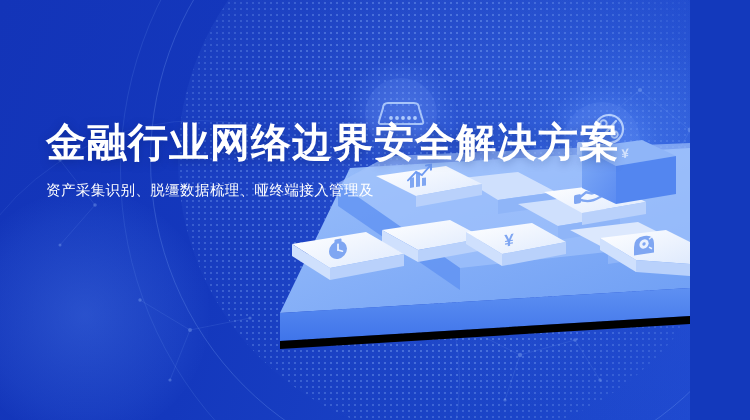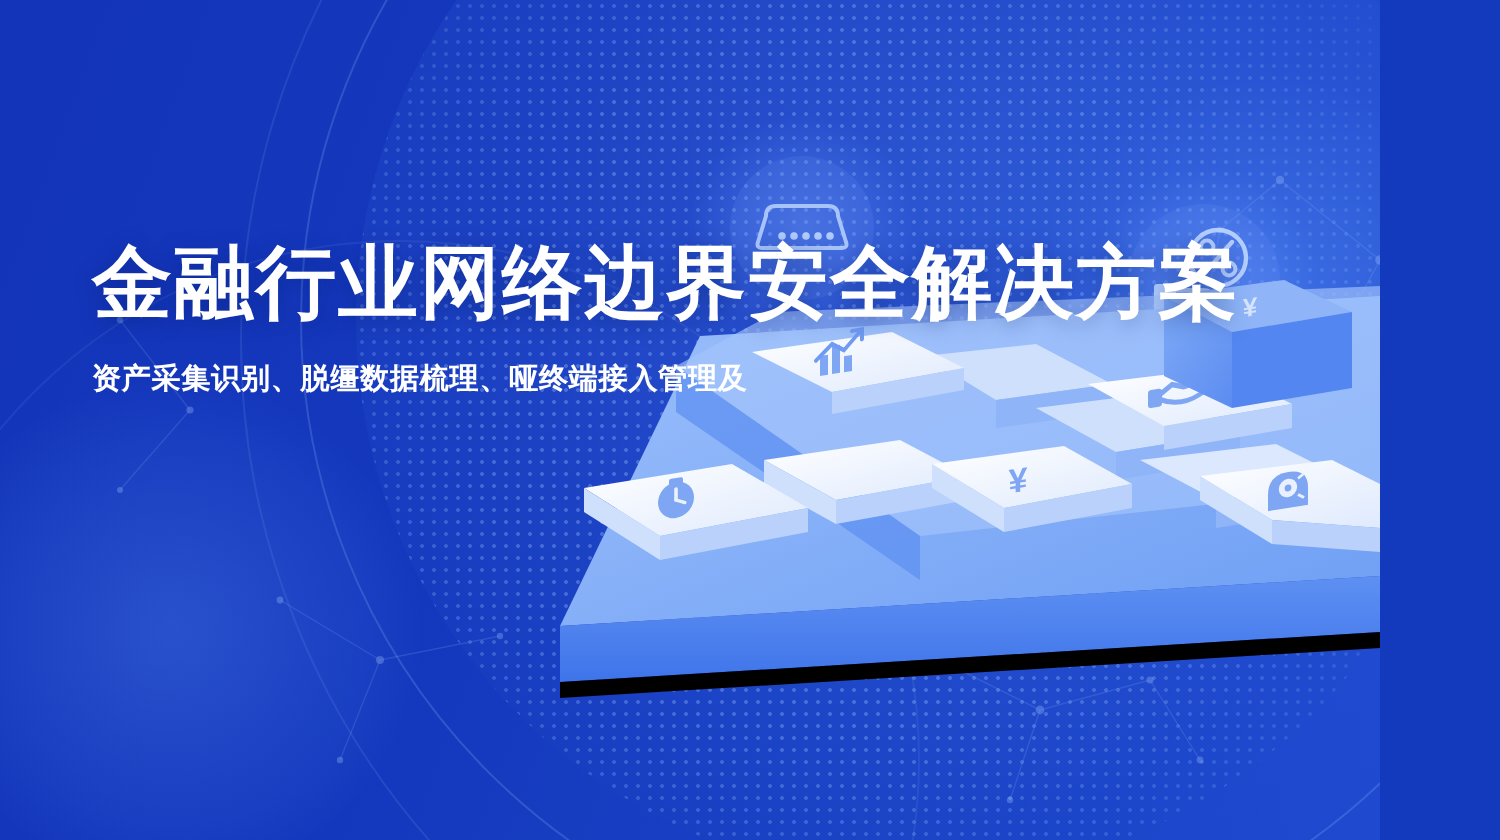--- a/index.html
+++ b/index.html
@@ -93,21 +93,21 @@
     font-weight:bold;
     color:#ffffff;
     letter-spacing:1px;
     line-height:1.12;
     white-space:nowrap;
     text-shadow:0 2px 10px rgba(5,25,95,0.35);
   }
   #subtitle {
     margin-top:14px;
     font-size:14.5px;
-    font-weight:bold;
+    font-weight:normal;
     color:#ffffff;
     line-height:1.65;
     letter-spacing:0.4px;
   }
   #subtitle .ln { display:block; white-space:nowrap; }
 
   
   #illustration { position:absolute; right:0; bottom:52px; width:420px; height:230px; z-index:5; }
 </style>
 </head>

